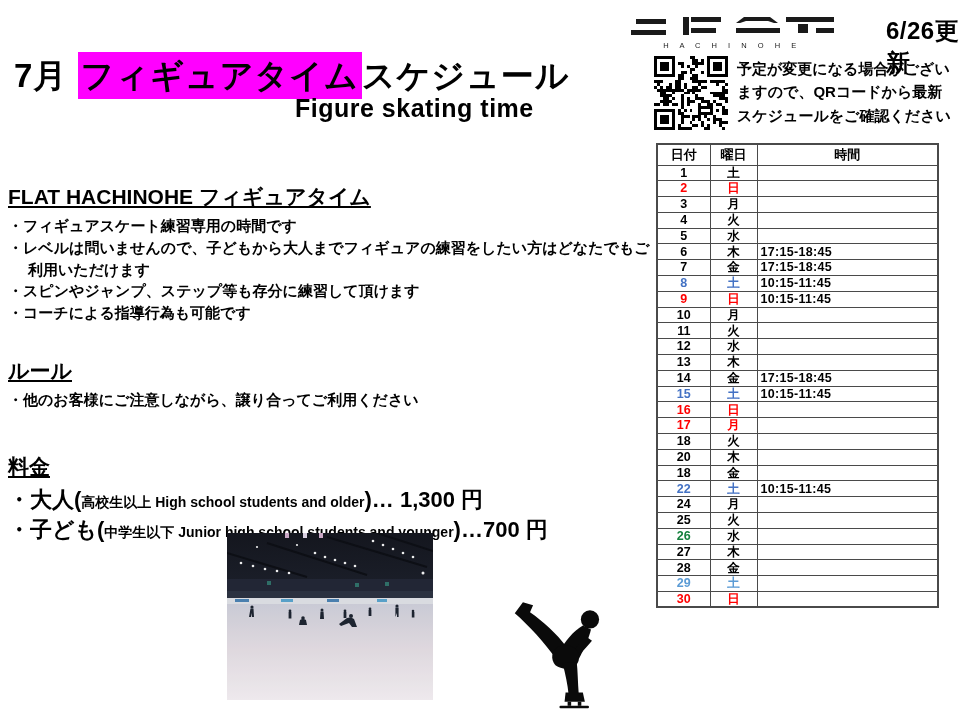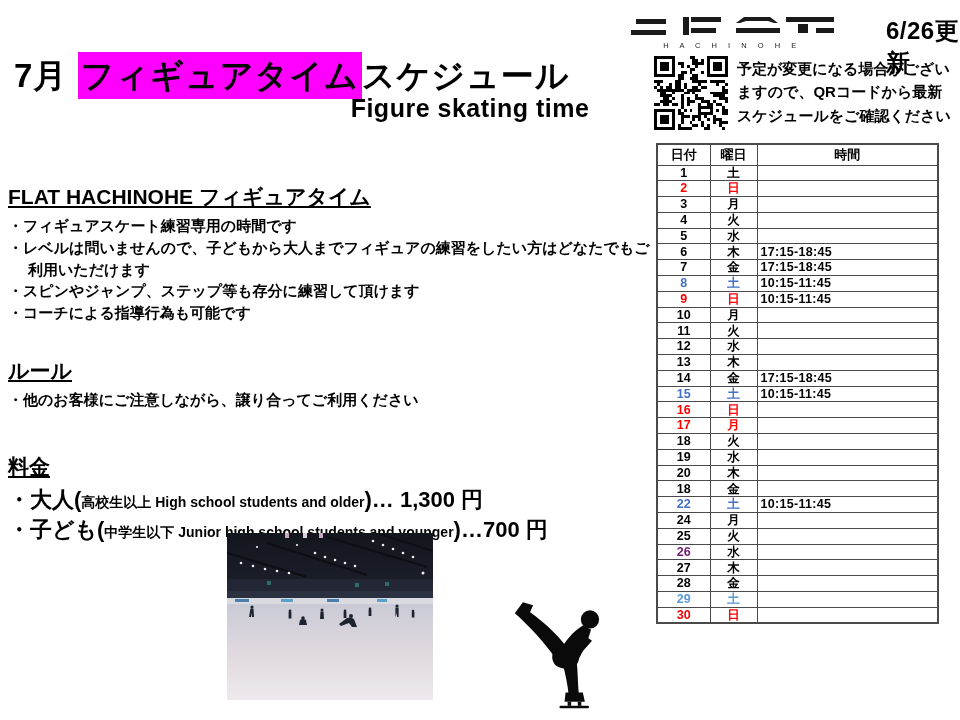--- a/index.html
+++ b/index.html
@@ -10,21 +10,21 @@
     background:#ffffff; color:#000;
   }
   .page { position:relative; width:960px; height:720px; background:#fff; overflow:hidden; }
 
   
   .logo { position:absolute; left:628px; top:10px; width:208px; height:44px; }
   .updated { position:absolute; left:886px; top:15px; font-size:24px; font-weight:bold; letter-spacing:0.5px; }
 
   .title { position:absolute; left:14px; top:54px; font-size:33px; font-weight:bold; letter-spacing:1px; white-space:nowrap; }
   .title .hl { background:#FF00FF; padding:5px 3px; }
-  .subtitle { position:absolute; left:295px; top:94px; width:350px; text-align:center; font-size:25px; font-weight:bold; letter-spacing:0.5px; }
+  .subtitle { position:absolute; left:295px; top:94px; width:350px; text-align:left; font-size:25px; font-weight:bold; letter-spacing:0.5px; }
 
   .qr { position:absolute; left:654px; top:56px; width:74px; height:74px; }
   .qr-note { position:absolute; left:737px; top:57px; width:222px; font-size:15px; font-weight:bold; line-height:1.55; white-space:nowrap; }
 
   
   .content { position:absolute; left:8px; top:143px; width:648px;margin-top:40px; }
   .sec-heading { font-size:21px; font-weight:bold; text-decoration:underline; margin:0 0 4px 0; }
   .bullets { margin:0; padding:0; list-style:none; font-size:15px; font-weight:bold; line-height:1.45; }
   .bullets li { padding-left:20px; text-indent:-20px; }
   .gap-rules { margin-top:33px; }
@@ -510,25 +510,20 @@
           <td class="c-date" style="color: rgb(255, 0, 0);">17</td>
           <td class="c-day" style="color: rgb(255, 0, 0);">月</td>
           <td class="c-time" style="color: rgb(0, 0, 0);"></td>
         </tr>
         <tr>
           <td class="c-date" style="color: rgb(0, 0, 0);">18</td>
           <td class="c-day" style="color: rgb(0, 0, 0);">火</td>
           <td class="c-time" style="color: rgb(0, 0, 0);"></td>
         </tr>
         <tr>
-          <td class="c-date" style="color: rgb(0, 0, 0);">19</td>
-          <td class="c-day" style="color: rgb(0, 0, 0);">水</td>
-          <td class="c-time" style="color: rgb(0, 0, 0);"></td>
-        </tr>
-        <tr>
           <td class="c-date" style="color: rgb(0, 0, 0);">20</td>
           <td class="c-day" style="color: rgb(0, 0, 0);">木</td>
           <td class="c-time" style="color: rgb(0, 0, 0);"></td>
         </tr>
         <tr>
           <td class="c-date" style="color: rgb(0, 0, 0);">18</td>
           <td class="c-day" style="color: rgb(0, 0, 0);">金</td>
           <td class="c-time" style="color: rgb(0, 0, 0);"></td>
         </tr>
         <tr>
@@ -540,21 +535,21 @@
           <td class="c-date" style="color: rgb(0, 0, 0);">24</td>
           <td class="c-day" style="color: rgb(0, 0, 0);">月</td>
           <td class="c-time" style="color: rgb(0, 0, 0);"></td>
         </tr>
         <tr>
           <td class="c-date" style="color: rgb(0, 0, 0);">25</td>
           <td class="c-day" style="color: rgb(0, 0, 0);">火</td>
           <td class="c-time" style="color: rgb(0, 0, 0);"></td>
         </tr>
         <tr>
-          <td class="c-date" style="color: #701a75; text-align: center;">26</td>
+          <td class="c-date" style="color: #15803d; text-align: center;">26</td>
           <td class="c-day" style="color: rgb(0, 0, 0);">水</td>
           <td class="c-time" style="color: rgb(0, 0, 0);"></td>
         </tr>
         <tr>
           <td class="c-date" style="color: rgb(0, 0, 0);">27</td>
           <td class="c-day" style="color: rgb(0, 0, 0);">木</td>
           <td class="c-time" style="color: rgb(0, 0, 0);"></td>
         </tr>
         <tr>
           <td class="c-date" style="color: rgb(0, 0, 0);">28</td>

